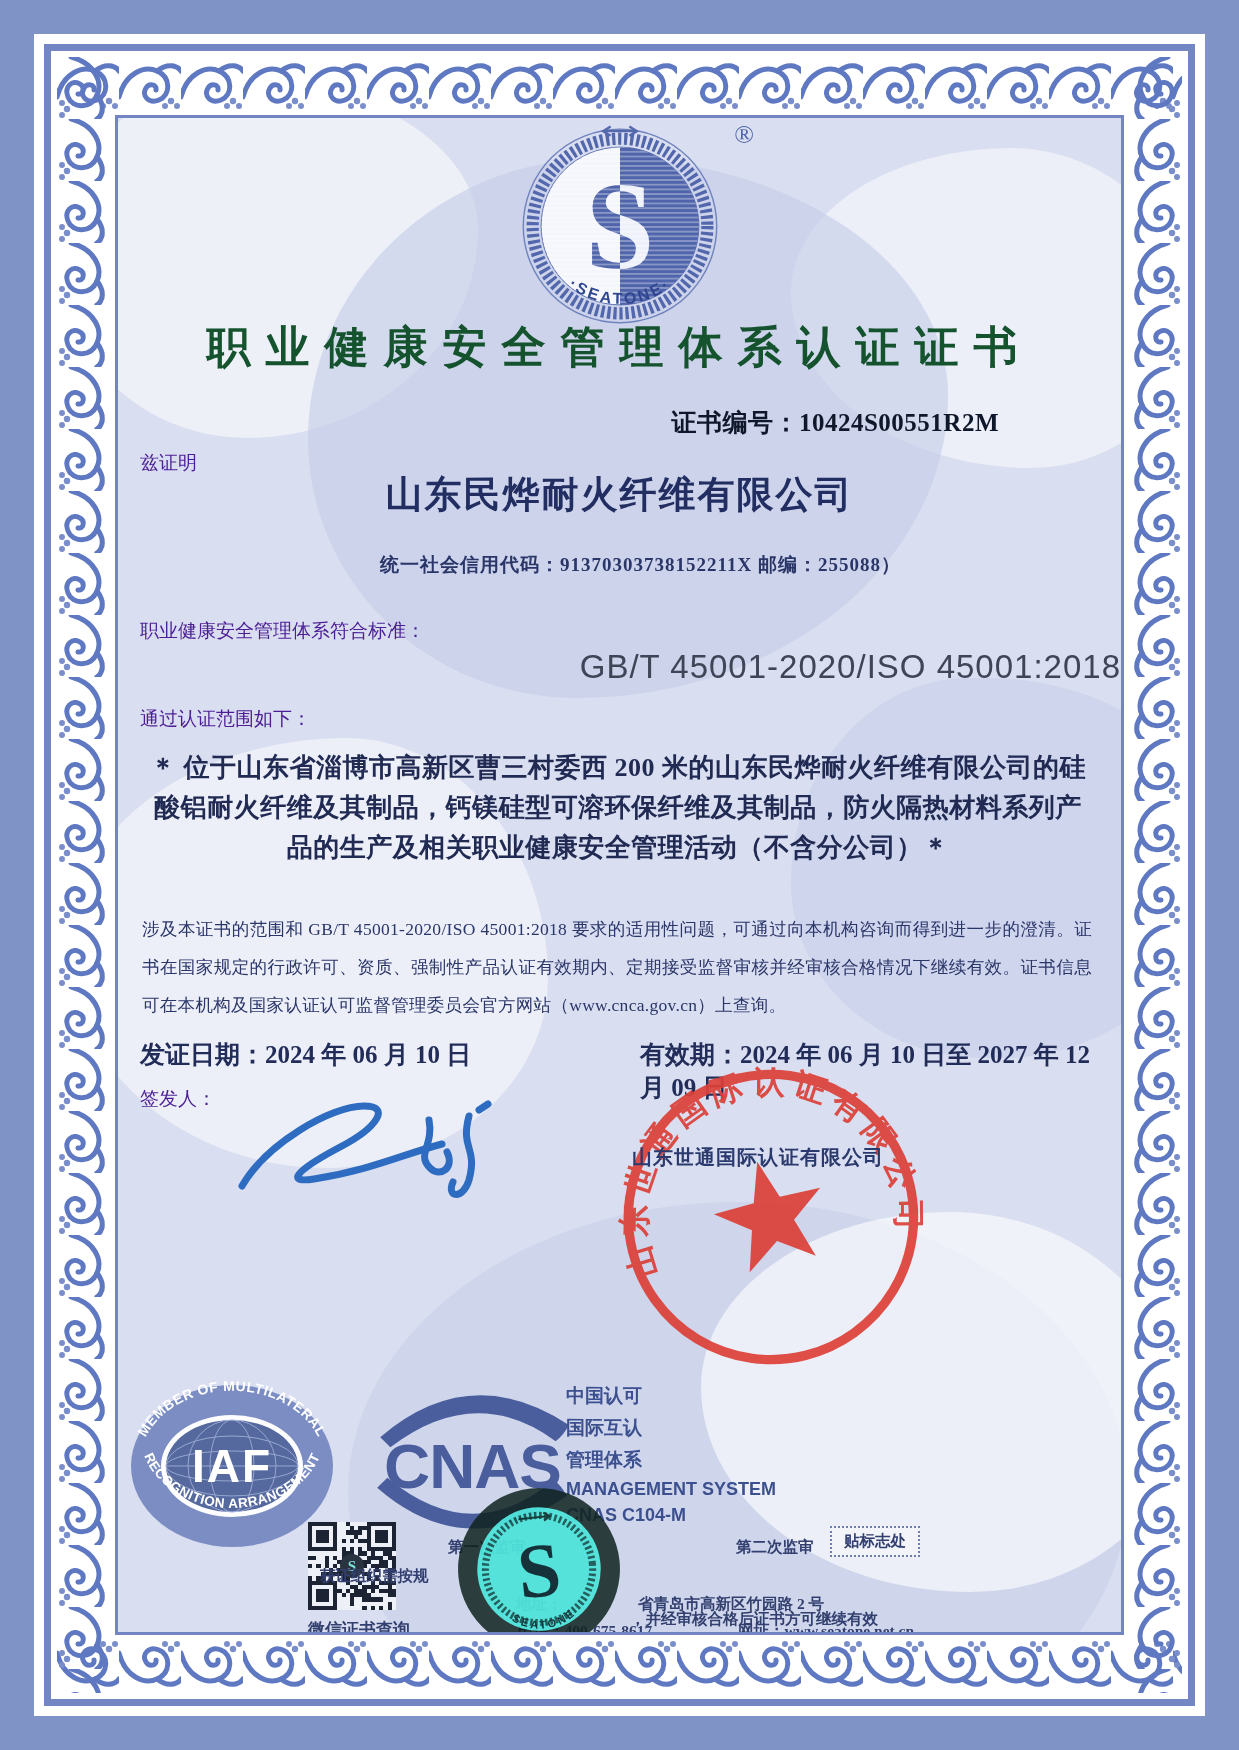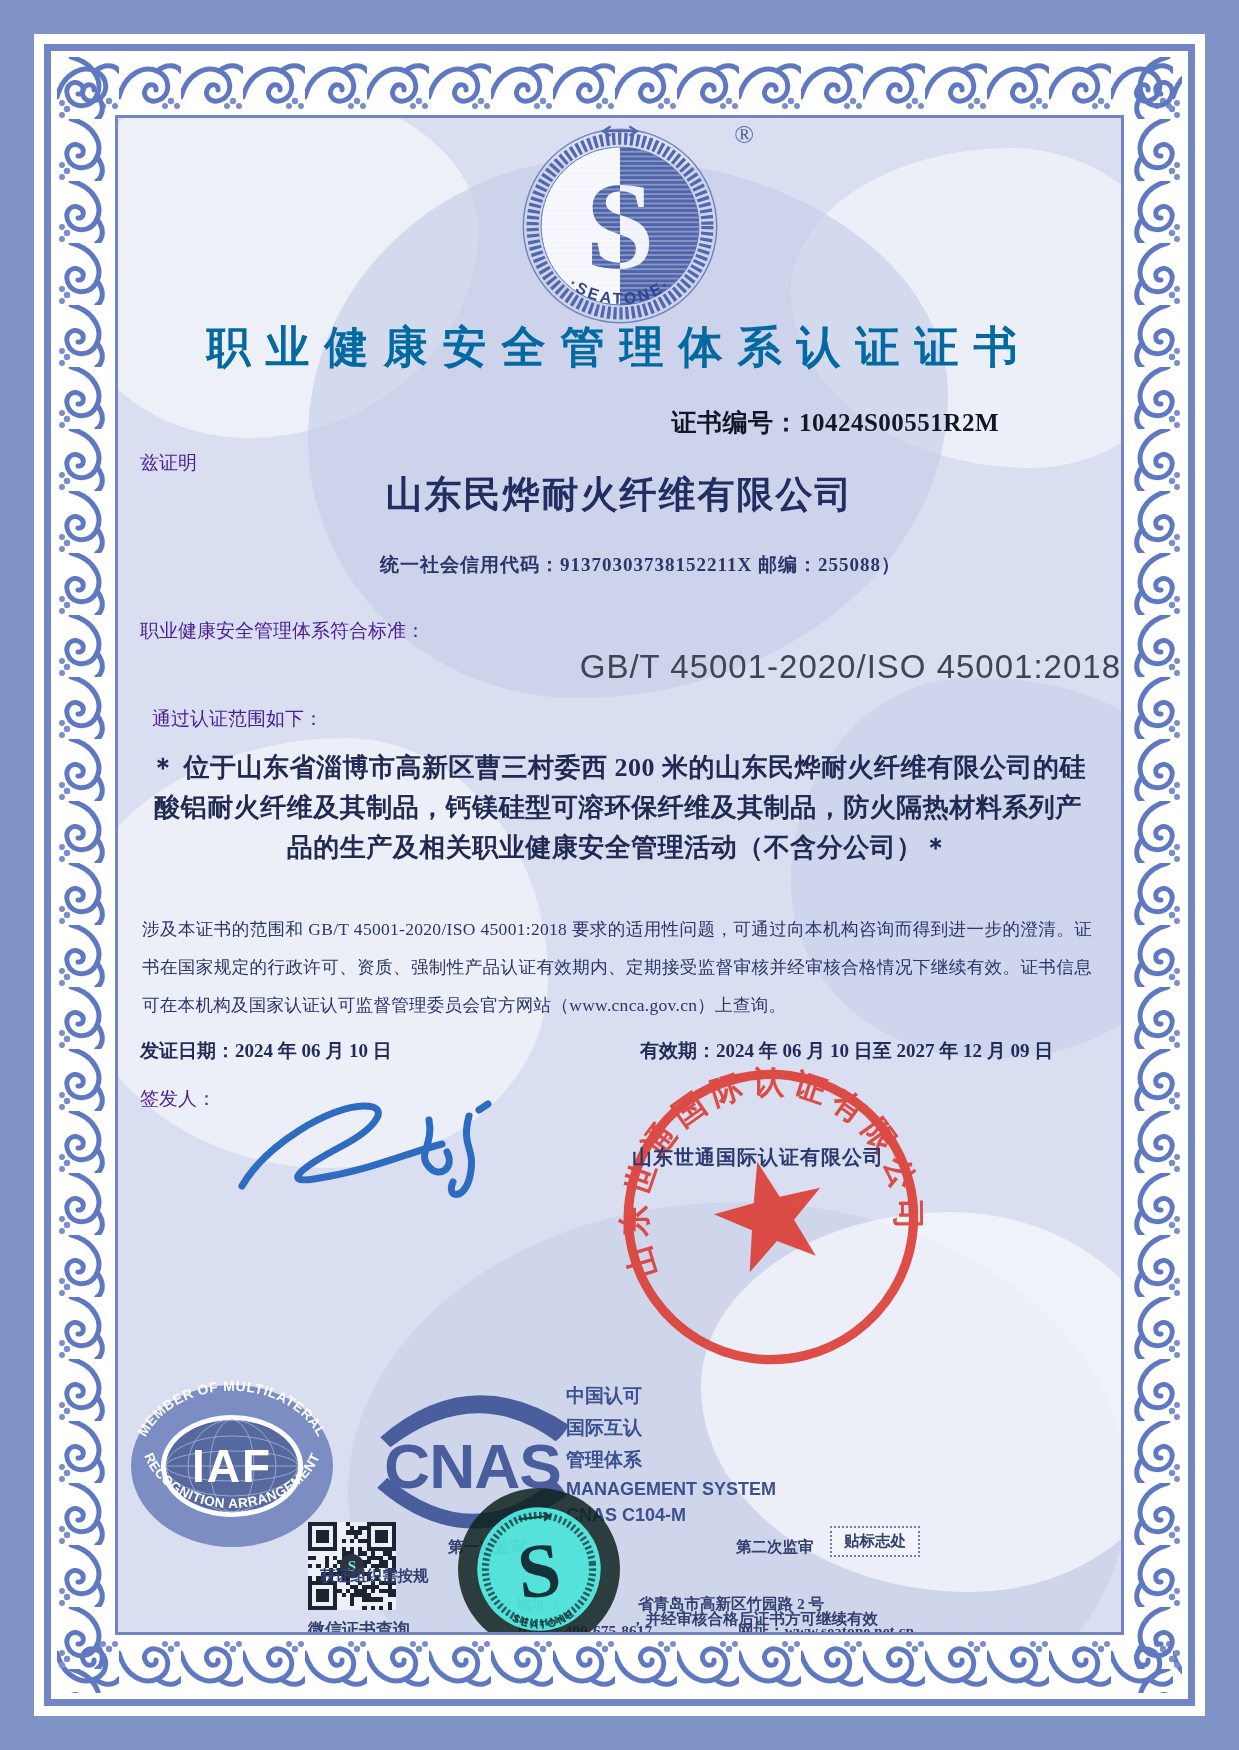--- a/index.html
+++ b/index.html
@@ -9,29 +9,29 @@
   .pin{position:absolute;inset:44px;border:7px solid #7386c3;}
   .bstrip{position:absolute;overflow:hidden;}
   .b-top{left:57px;right:57px;top:57px;height:54px;}
   .b-bottom{left:57px;right:57px;bottom:57px;height:54px;transform:scaleY(-1);}
   .b-left{top:57px;bottom:57px;left:57px;width:54px;}
   .b-right{top:57px;bottom:57px;right:57px;width:54px;transform:scaleX(-1);}
   .content{position:absolute;inset:115px;border:3px solid #7285c2;background:#d9def0;overflow:hidden;}
   .blob{position:absolute;pointer-events:none;}
   .abs{position:absolute;}
   .ctr{left:0;right:0;text-align:center;}
-  .title{font-size:44px;font-weight:700;letter-spacing:15px;color:#0369a1;}
+  .title{font-size:44px;font-weight:700;letter-spacing:15px;color:#14532d;}
   .certno{font-size:25px;font-weight:700;color:#0f172a;letter-spacing:.5px;}
   .small-label{font-size:19px;color:#4c1d95;}
   .company{font-size:37px;font-weight:700;color:#222e61;letter-spacing:2px;}
   .addr{font-size:19px;font-weight:700;color:#2a3568;letter-spacing:1px;}
   .std{font-family:"Liberation Sans","DejaVu Sans",sans-serif;font-size:33px;font-weight:500;color:#3f4556;letter-spacing:1px;}
   .scope{font-size:26px;font-weight:700;color:#202a52;line-height:40px;text-align:center;letter-spacing:.5px;}
   .legal{font-size:17.5px;color:#2a3568;line-height:38px;text-align:justify;letter-spacing:.3px;}
-  .dates{font-size:19px;font-weight:700;color:#222c58;}
+  .dates{font-size:25px;font-weight:700;color:#222c58;}
   .issuer{font-size:20px;font-weight:700;color:#2b3a6e;letter-spacing:1px;}
   .accr-cjk{font-size:19px;font-weight:700;color:#3c508f;line-height:32px;}
   .accr-en{font-family:"Liberation Sans","DejaVu Sans",sans-serif;font-size:18px;font-weight:700;color:#3c508f;line-height:26px;}
   .fineprint{font-size:15.5px;font-weight:700;color:#33406f;}
   .dotted-box{border:2px dotted #6d7db0;padding:3px 12px;background:rgba(255,255,255,.35);}
   .qr{display:grid;grid-template-columns:repeat(21,1fr);grid-template-rows:repeat(21,1fr);
       width:88px;height:88px;background:#eef0f8;}
   .qr div{background:transparent;}
   .qr div.f{background:#1c2434;}
   .qr-logo{position:absolute;width:24px;height:24px;border-radius:50%;background:#2a3340;
@@ -149,21 +149,21 @@
     </div>
 
     <div class="abs small-label" style="left:22px;top:332px;">兹证明</div>
 
     <div class="abs ctr company" style="top:352px;">山东民烨耐火纤维有限公司</div>
     <div class="abs ctr addr" style="top:434px;padding-left:42px;">统一社会信用代码：91370303738152211X 邮编：255088）</div>
 
     <div class="abs small-label" style="left:22px;top:500px;">职业健康安全管理体系符合标准：</div>
     <div class="abs ctr std" style="top:530px;text-align:right;">GB/T 45001-2020/ISO 45001:2018</div>
 
-    <div class="abs small-label" style="left:22px;top:588px;margin-left:12px;">通过认证范围如下：</div>
+    <div class="abs small-label" style="left:22px;top:588px;">通过认证范围如下：</div>
     <div class="abs scope" style="left:32px;top:630px;width:936px;">＊ 位于山东省淄博市高新区曹三村委西 200 米的山东民烨耐火纤维有限公司的硅酸铝耐火纤维及其制品，钙镁硅型可溶环保纤维及其制品，防火隔热材料系列产品的生产及相关职业健康安全管理活动（不含分公司）＊</div>
 
     <div class="abs legal" style="left:24px;top:792px;width:950px;">涉及本证书的范围和 GB/T 45001-2020/ISO 45001:2018 要求的适用性问题，可通过向本机构咨询而得到进一步的澄清。证书在国家规定的行政许可、资质、强制性产品认证有效期内、定期接受监督审核并经审核合格情况下继续有效。证书信息可在本机构及国家认证认可监督管理委员会官方网站（www.cnca.gov.cn）上查询。</div>
 
     <div class="abs dates" style="left:22px;top:920px;">
       <span>发证日期：</span><span>2024 年 06 月 10 日</span>
     </div>
     <div class="abs dates" style="left:522px;top:920px;">
       <span>有效期：</span><span>2024 年 06 月 10 日至 2027 年 12 月 09 日</span>
     </div>

